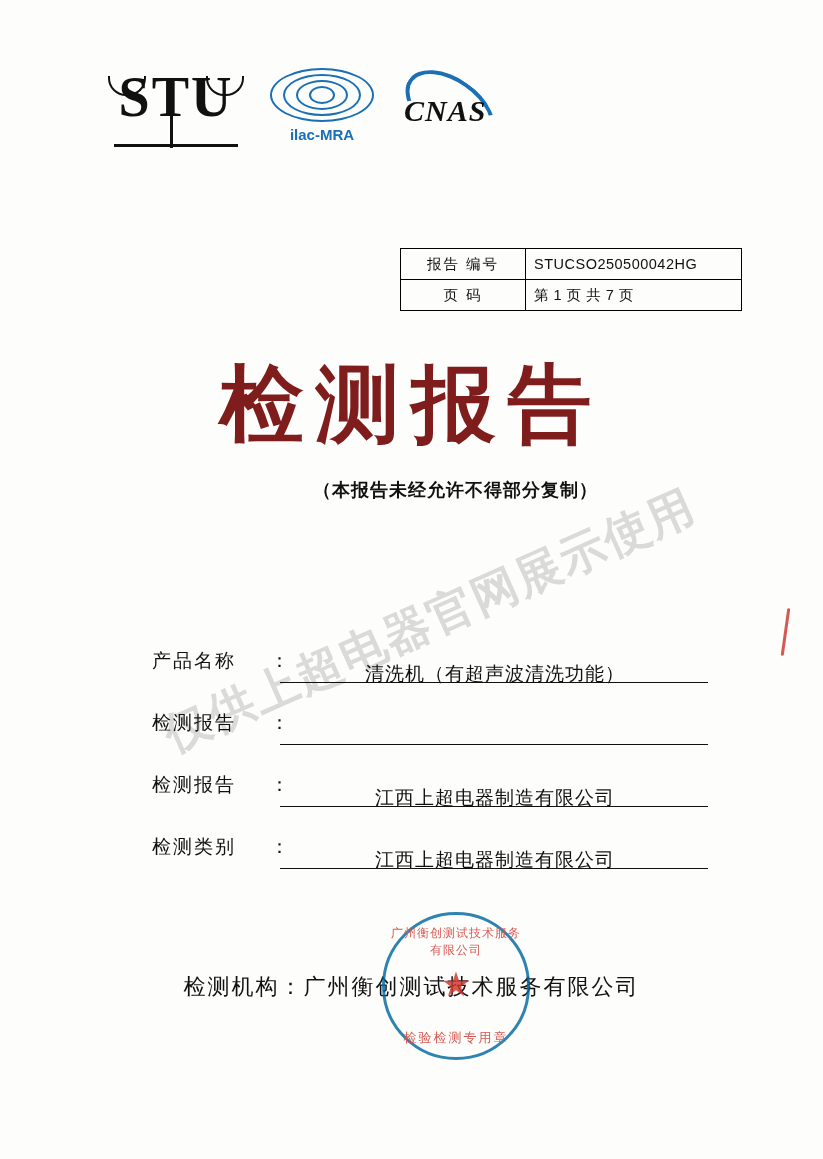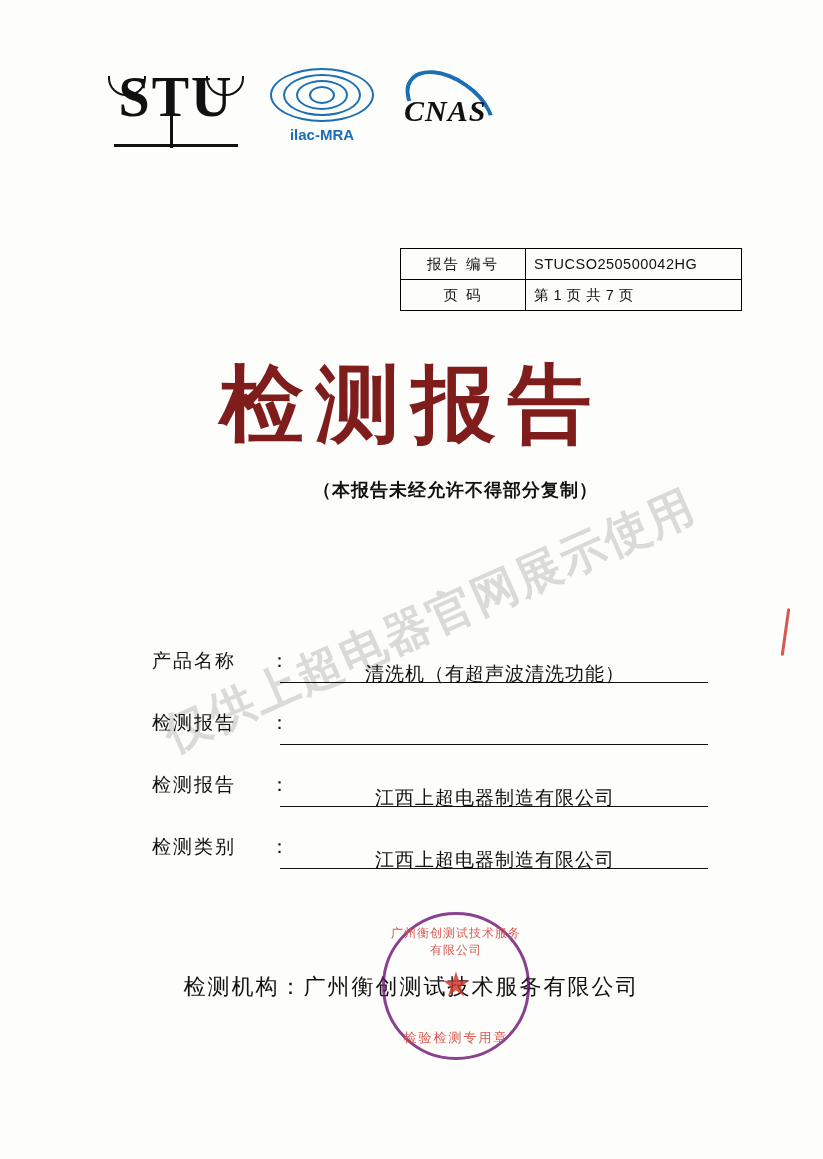--- a/index.html
+++ b/index.html
@@ -274,21 +274,21 @@
     color: #111;
   }
 
   
   .stamp {
     position: absolute;
     left: 382px;
     top: 912px;
     width: 142px;
     height: 142px;
-    border: 3px solid #701a75;
+    border: 3px solid #0369a1;
     border-radius: 50%;
     opacity: 0.82;
     pointer-events: none;
   }
   .stamp-star {
     position: absolute;
     left: 50%;
     top: 50%;
     transform: translate(-50%, -56%);
     color: #d0342c;

